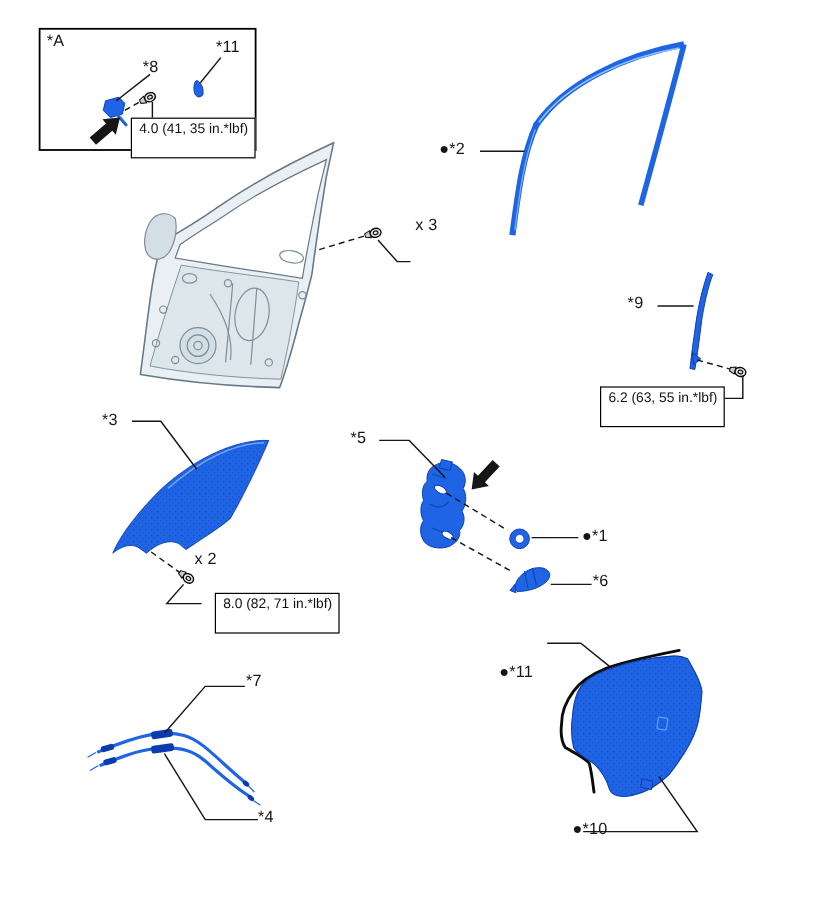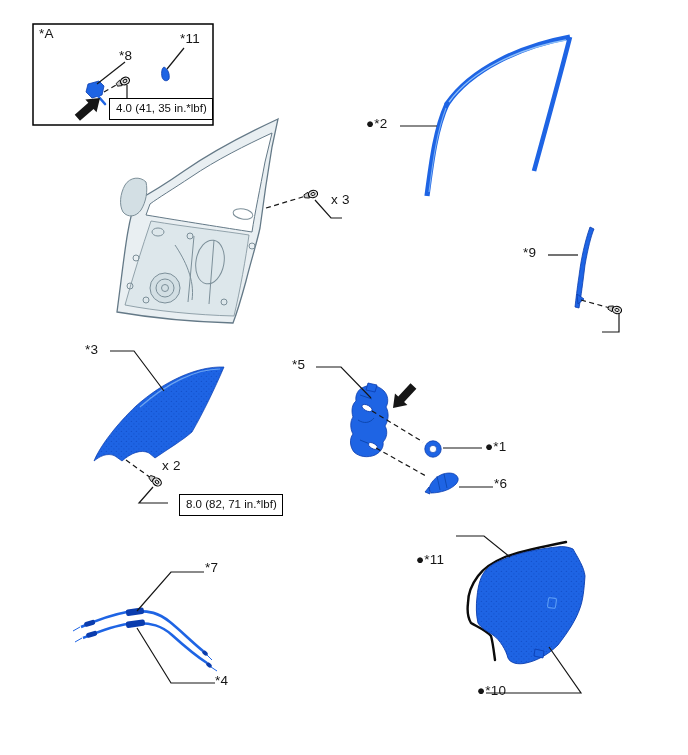--- a/index.html
+++ b/index.html
@@ -7,21 +7,21 @@
     position:relative;width:688px;height:755px;background:#fff;overflow:hidden;
     font-family:"Liberation Sans", sans-serif;
   }
   .art{position:absolute;left:0;top:0;}
   .lbl{
     position:absolute;font-size:13.5px;color:#151515;line-height:1;
     white-space:nowrap;letter-spacing:0.2px;
   }
   .torque{
     position:absolute;border:1.5px solid #000;background:#fff;
-    font-size:11.5px;color:#111;line-height:1;padding:4px 5px 4px 6px;white-space:nowrap;
+    font-size:11.5px;color:#111;line-height:1;padding:4px 5px 16px 6px;white-space:nowrap;
   }
   
   .blu{fill:var(--part-blue);stroke:var(--part-blue-dark);stroke-width:0.8;}
   .blu-line{stroke:var(--part-blue);fill:none;}
   .blu-dark{fill:var(--part-blue-dark);stroke:none;}
   .hl{stroke:var(--part-blue-light);fill:none;}
   .lead{stroke:#161616;stroke-width:1.2;fill:none;}
   .dash{stroke:#161616;stroke-width:1.2;fill:none;stroke-dasharray:5 3.5;}
   .door-fill{fill:var(--door-fill);stroke:var(--door-stroke);stroke-width:1.3;}
   .door-open{fill:#ffffff;stroke:var(--door-stroke);stroke-width:1;}
@@ -163,23 +163,24 @@
     <path class="lead" d="M486,693 L581,693 L549,647"></path>
   </svg>
 
   <div class="lbl" style="left:39px;top:27px;">*A</div>
   <div class="lbl" style="left:119px;top:49px;">*8</div>
   <div class="lbl" style="left:180px;top:32px;">*11</div>
   <div class="torque" style="left:109px;top:98px;">4.0 (41, 35 in.*lbf)</div>
 
   <div class="lbl" style="left:366px;top:117px;">●*2</div>
 
-  <div class="lbl" style="left:331px;top:181px;margin-top:12px;">x 3</div>
+  <div class="lbl" style="left:346px;top:181px;">x 3</div>
 
   <div class="lbl" style="left:523px;top:246px;">*9</div>
+  <div class="torque" style="left:500px;top:322px;">6.2 (63, 55 in.*lbf)</div>
 
   <div class="lbl" style="left:85px;top:343px;">*3</div>
   <div class="lbl" style="left:162px;top:459px;text-align:right;">x 2</div>
   <div class="torque" style="left:167px;top:494px;margin-left:12px;">8.0 (82, 71 in.*lbf)</div>
 
   <div class="lbl" style="left:292px;top:358px;">*5</div>
   <div class="lbl" style="left:485px;top:440px;">●*1</div>
   <div class="lbl" style="left:494px;top:477px;">*6</div>
 
   <div class="lbl" style="left:205px;top:561px;">*7</div>

